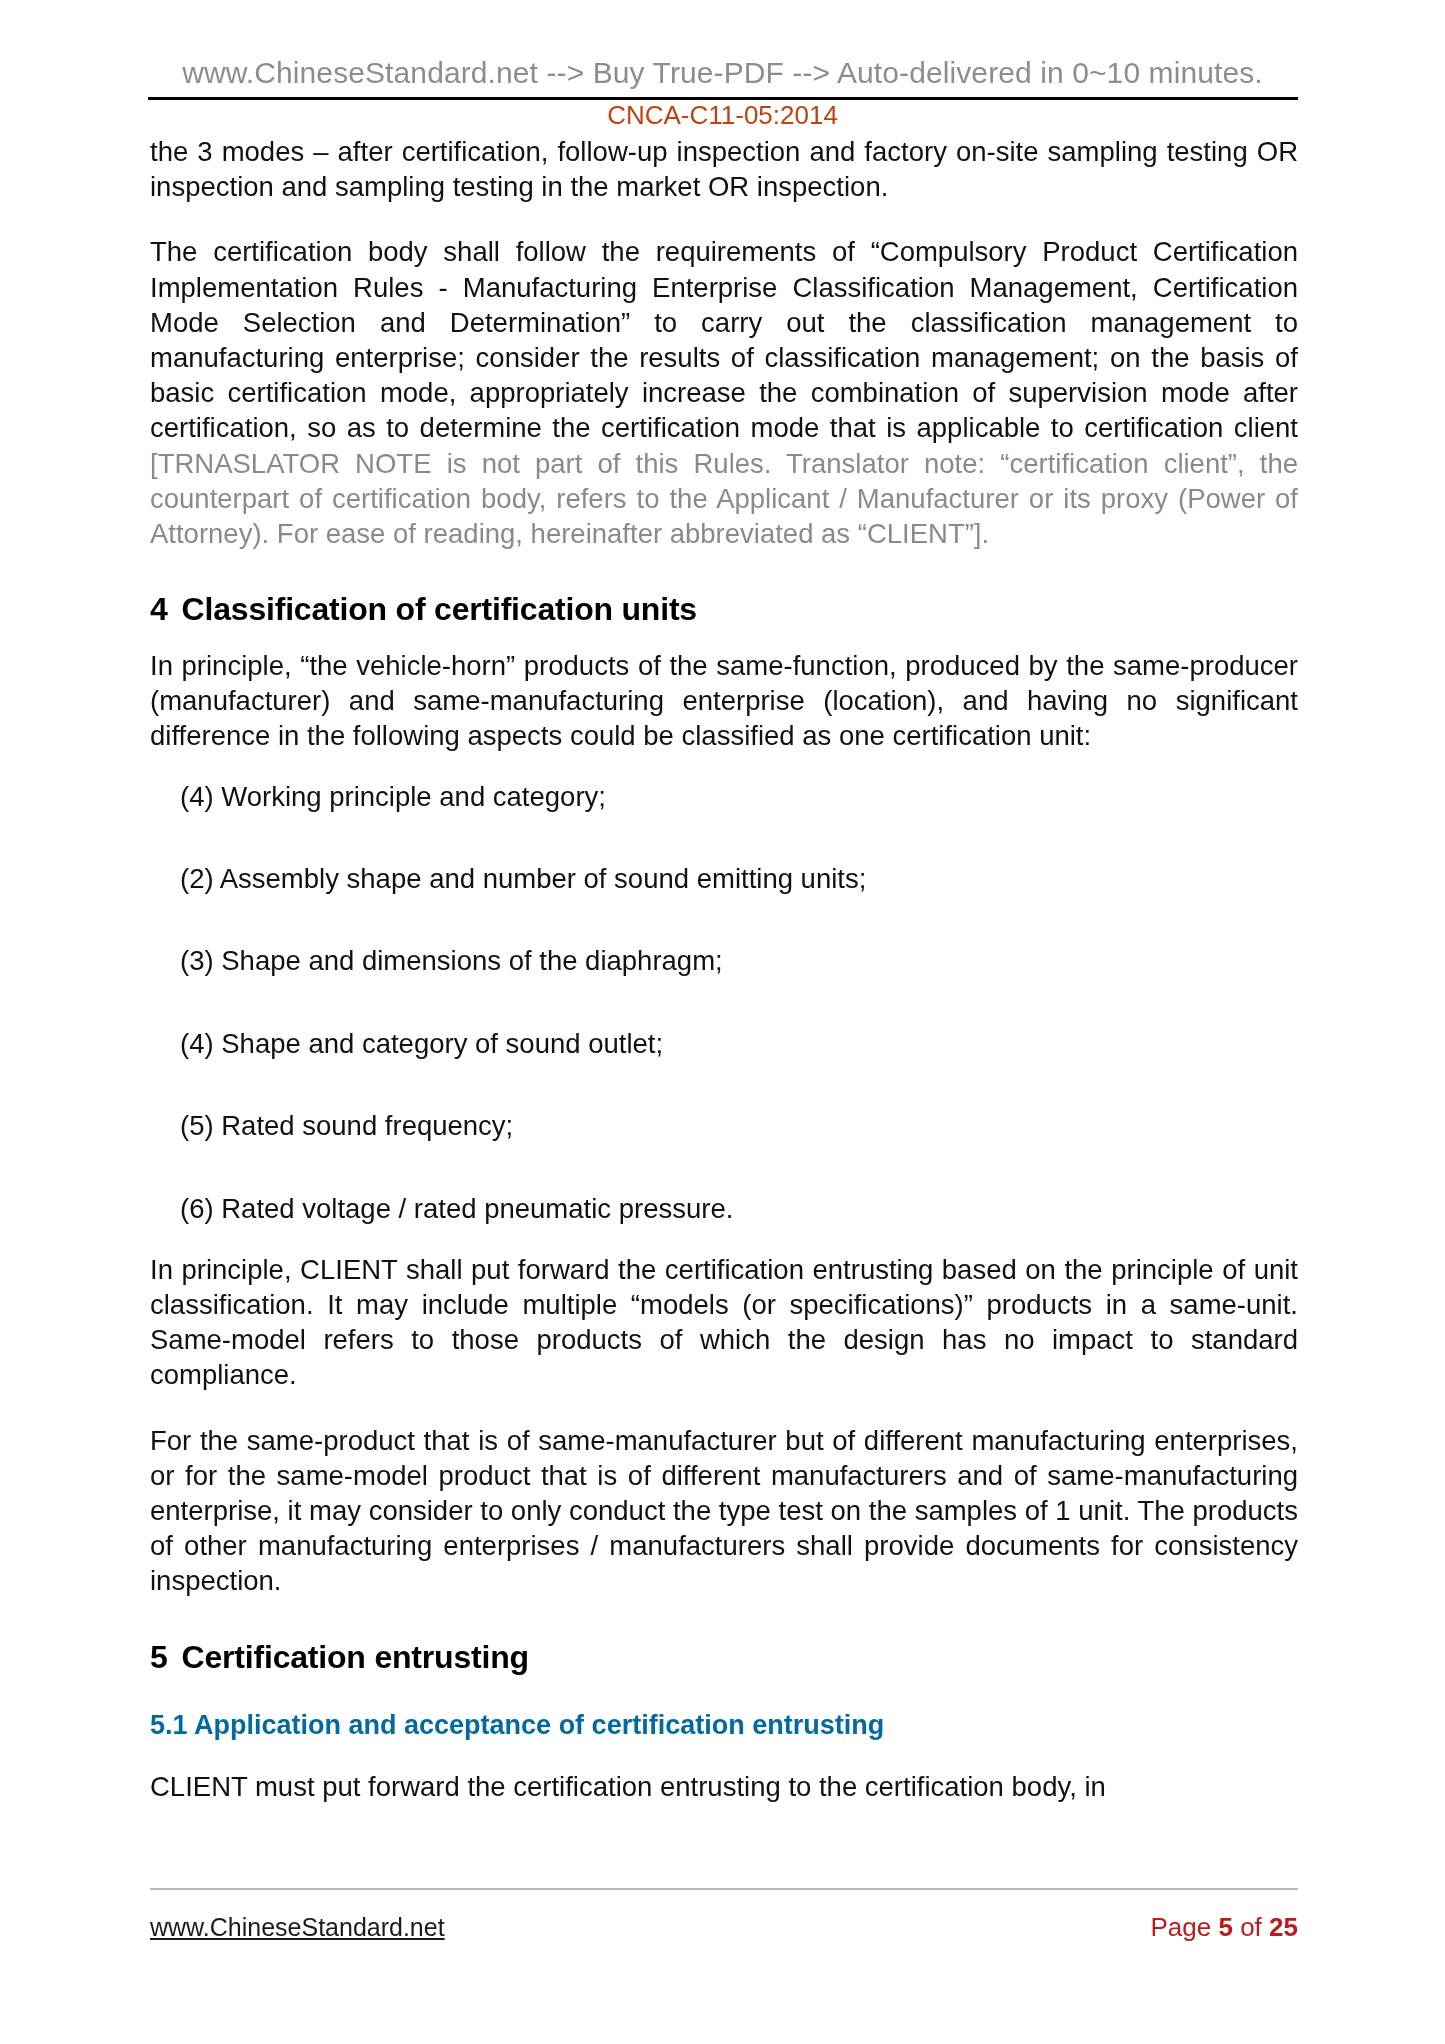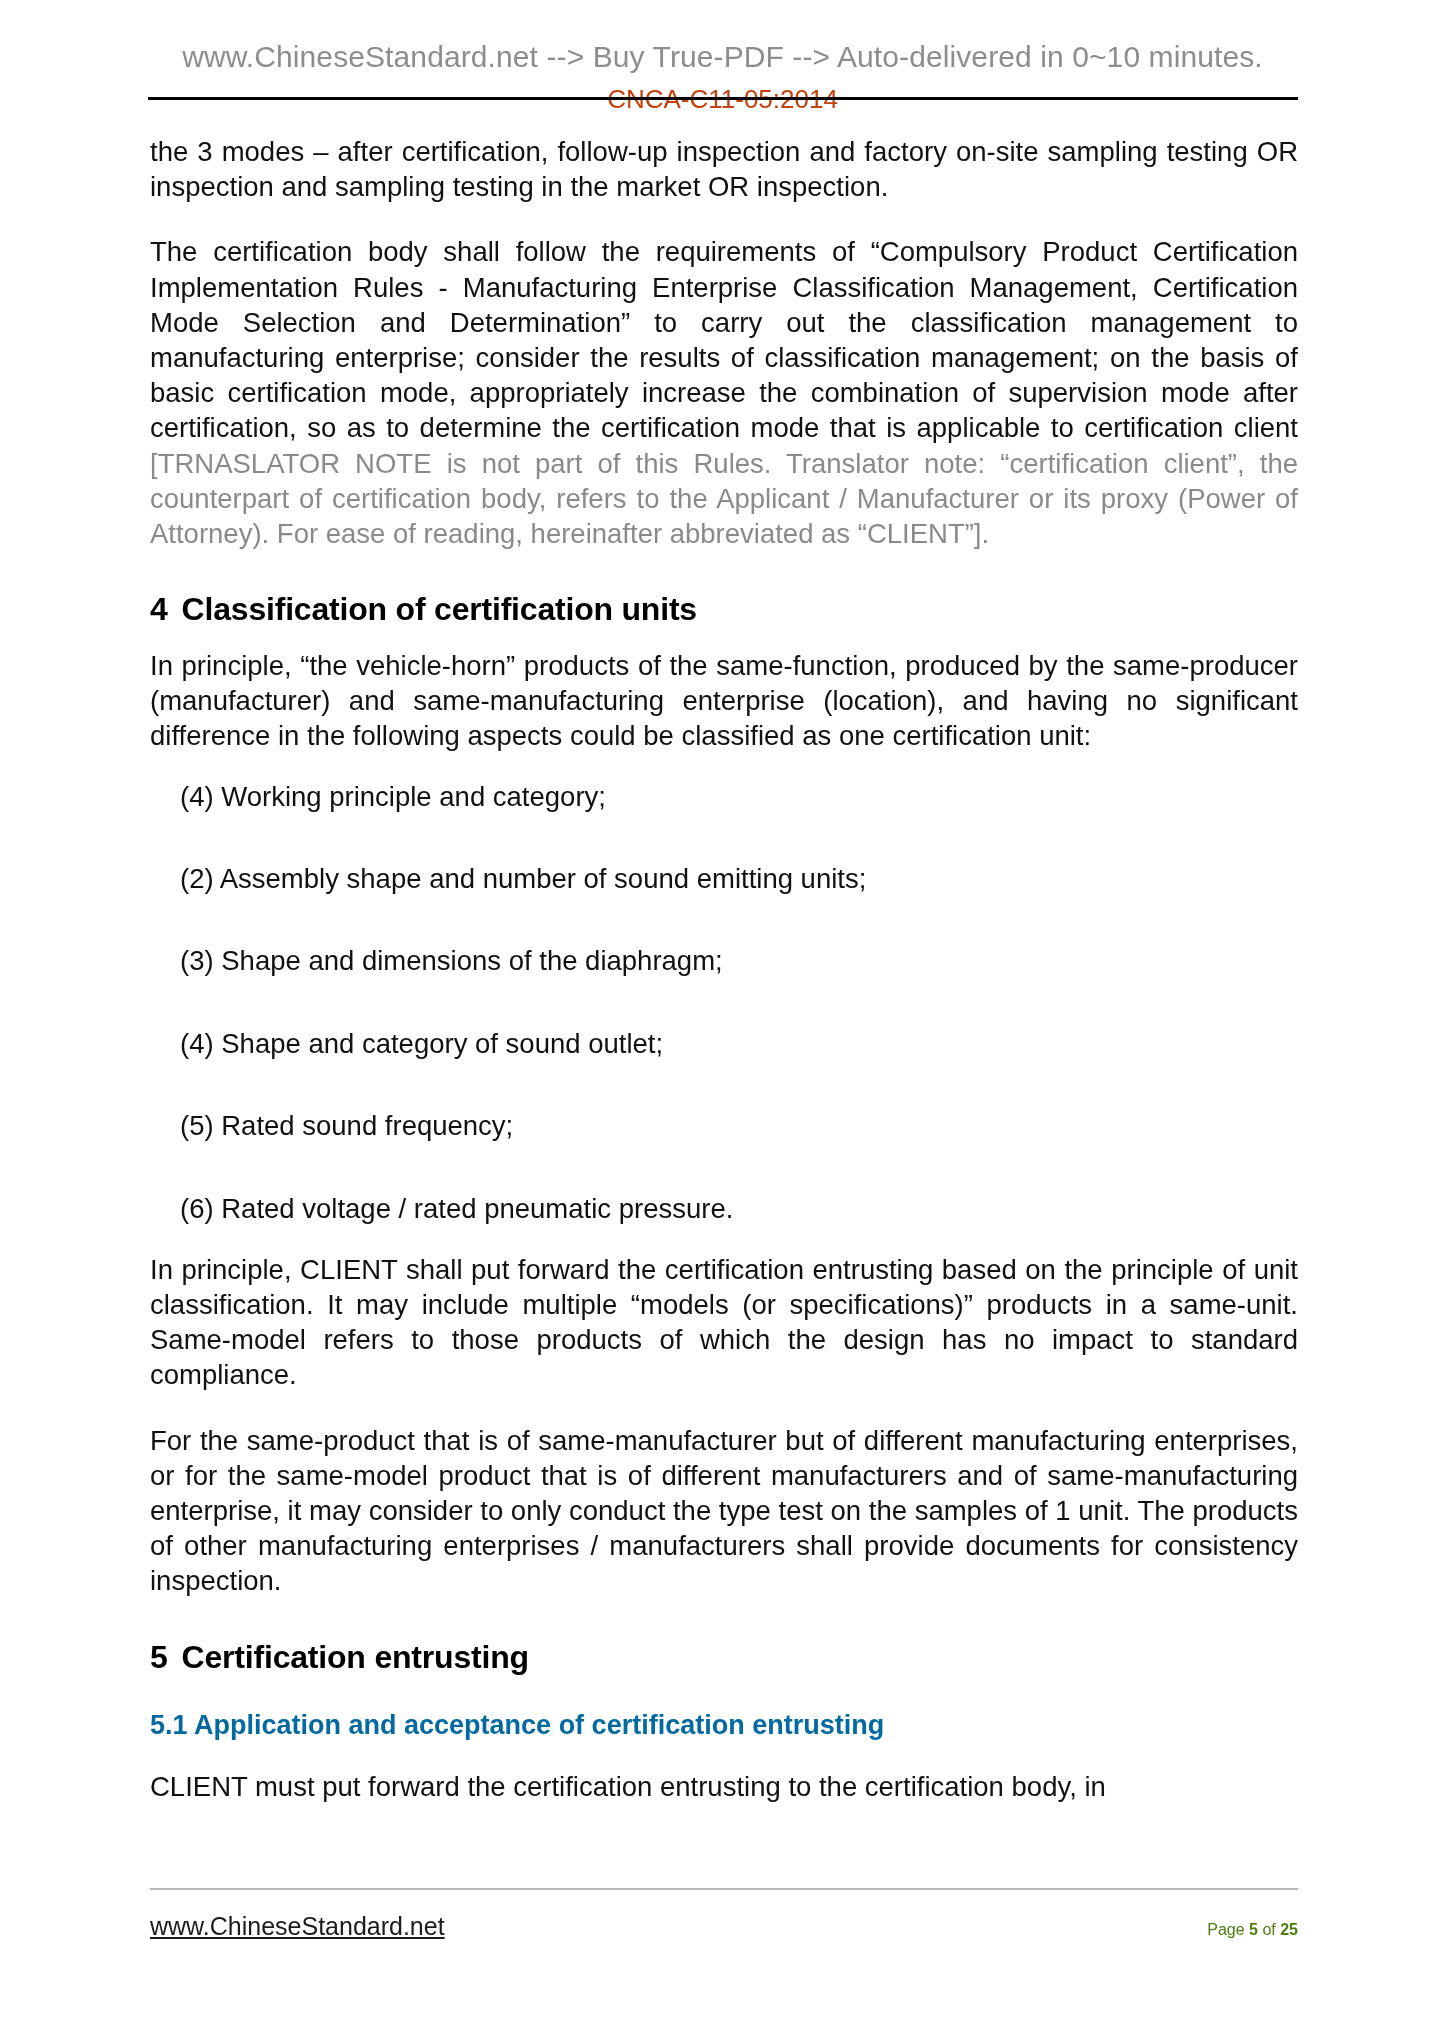--- a/index.html
+++ b/index.html
@@ -20,21 +20,21 @@
     height: 2044px;
     box-sizing: border-box;
     background: #ffffff;
     overflow: hidden;
   }
 
   
   .header {
     position: absolute;
     left: 0;
-    top: 0;
+    top: 16px;
     width: 1445px;
     padding-top: 40px;
   }
   .header-promo {
     text-align: center;
     font-size: 30px;
     color: #8d8d8d;
     letter-spacing: 0.1px;
     white-space: nowrap;
   }
@@ -128,22 +128,22 @@
     justify-content: space-between;
     align-items: baseline;
     margin-top: 22px;
   }
   .footer-link {
     font-size: 25px;
     color: #1b1b1b;
     text-decoration: underline;
   }
   .footer-page {
-    font-size: 16px;
-    color: #4d7c0f;
+    font-size: 26px;
+    color: #b91c1c;
     margin-left: 40px;
   }
   .footer-page b {
     font-weight: bold;
   }
 </style>
 </head>
 <body>
 
 <div class="page">

